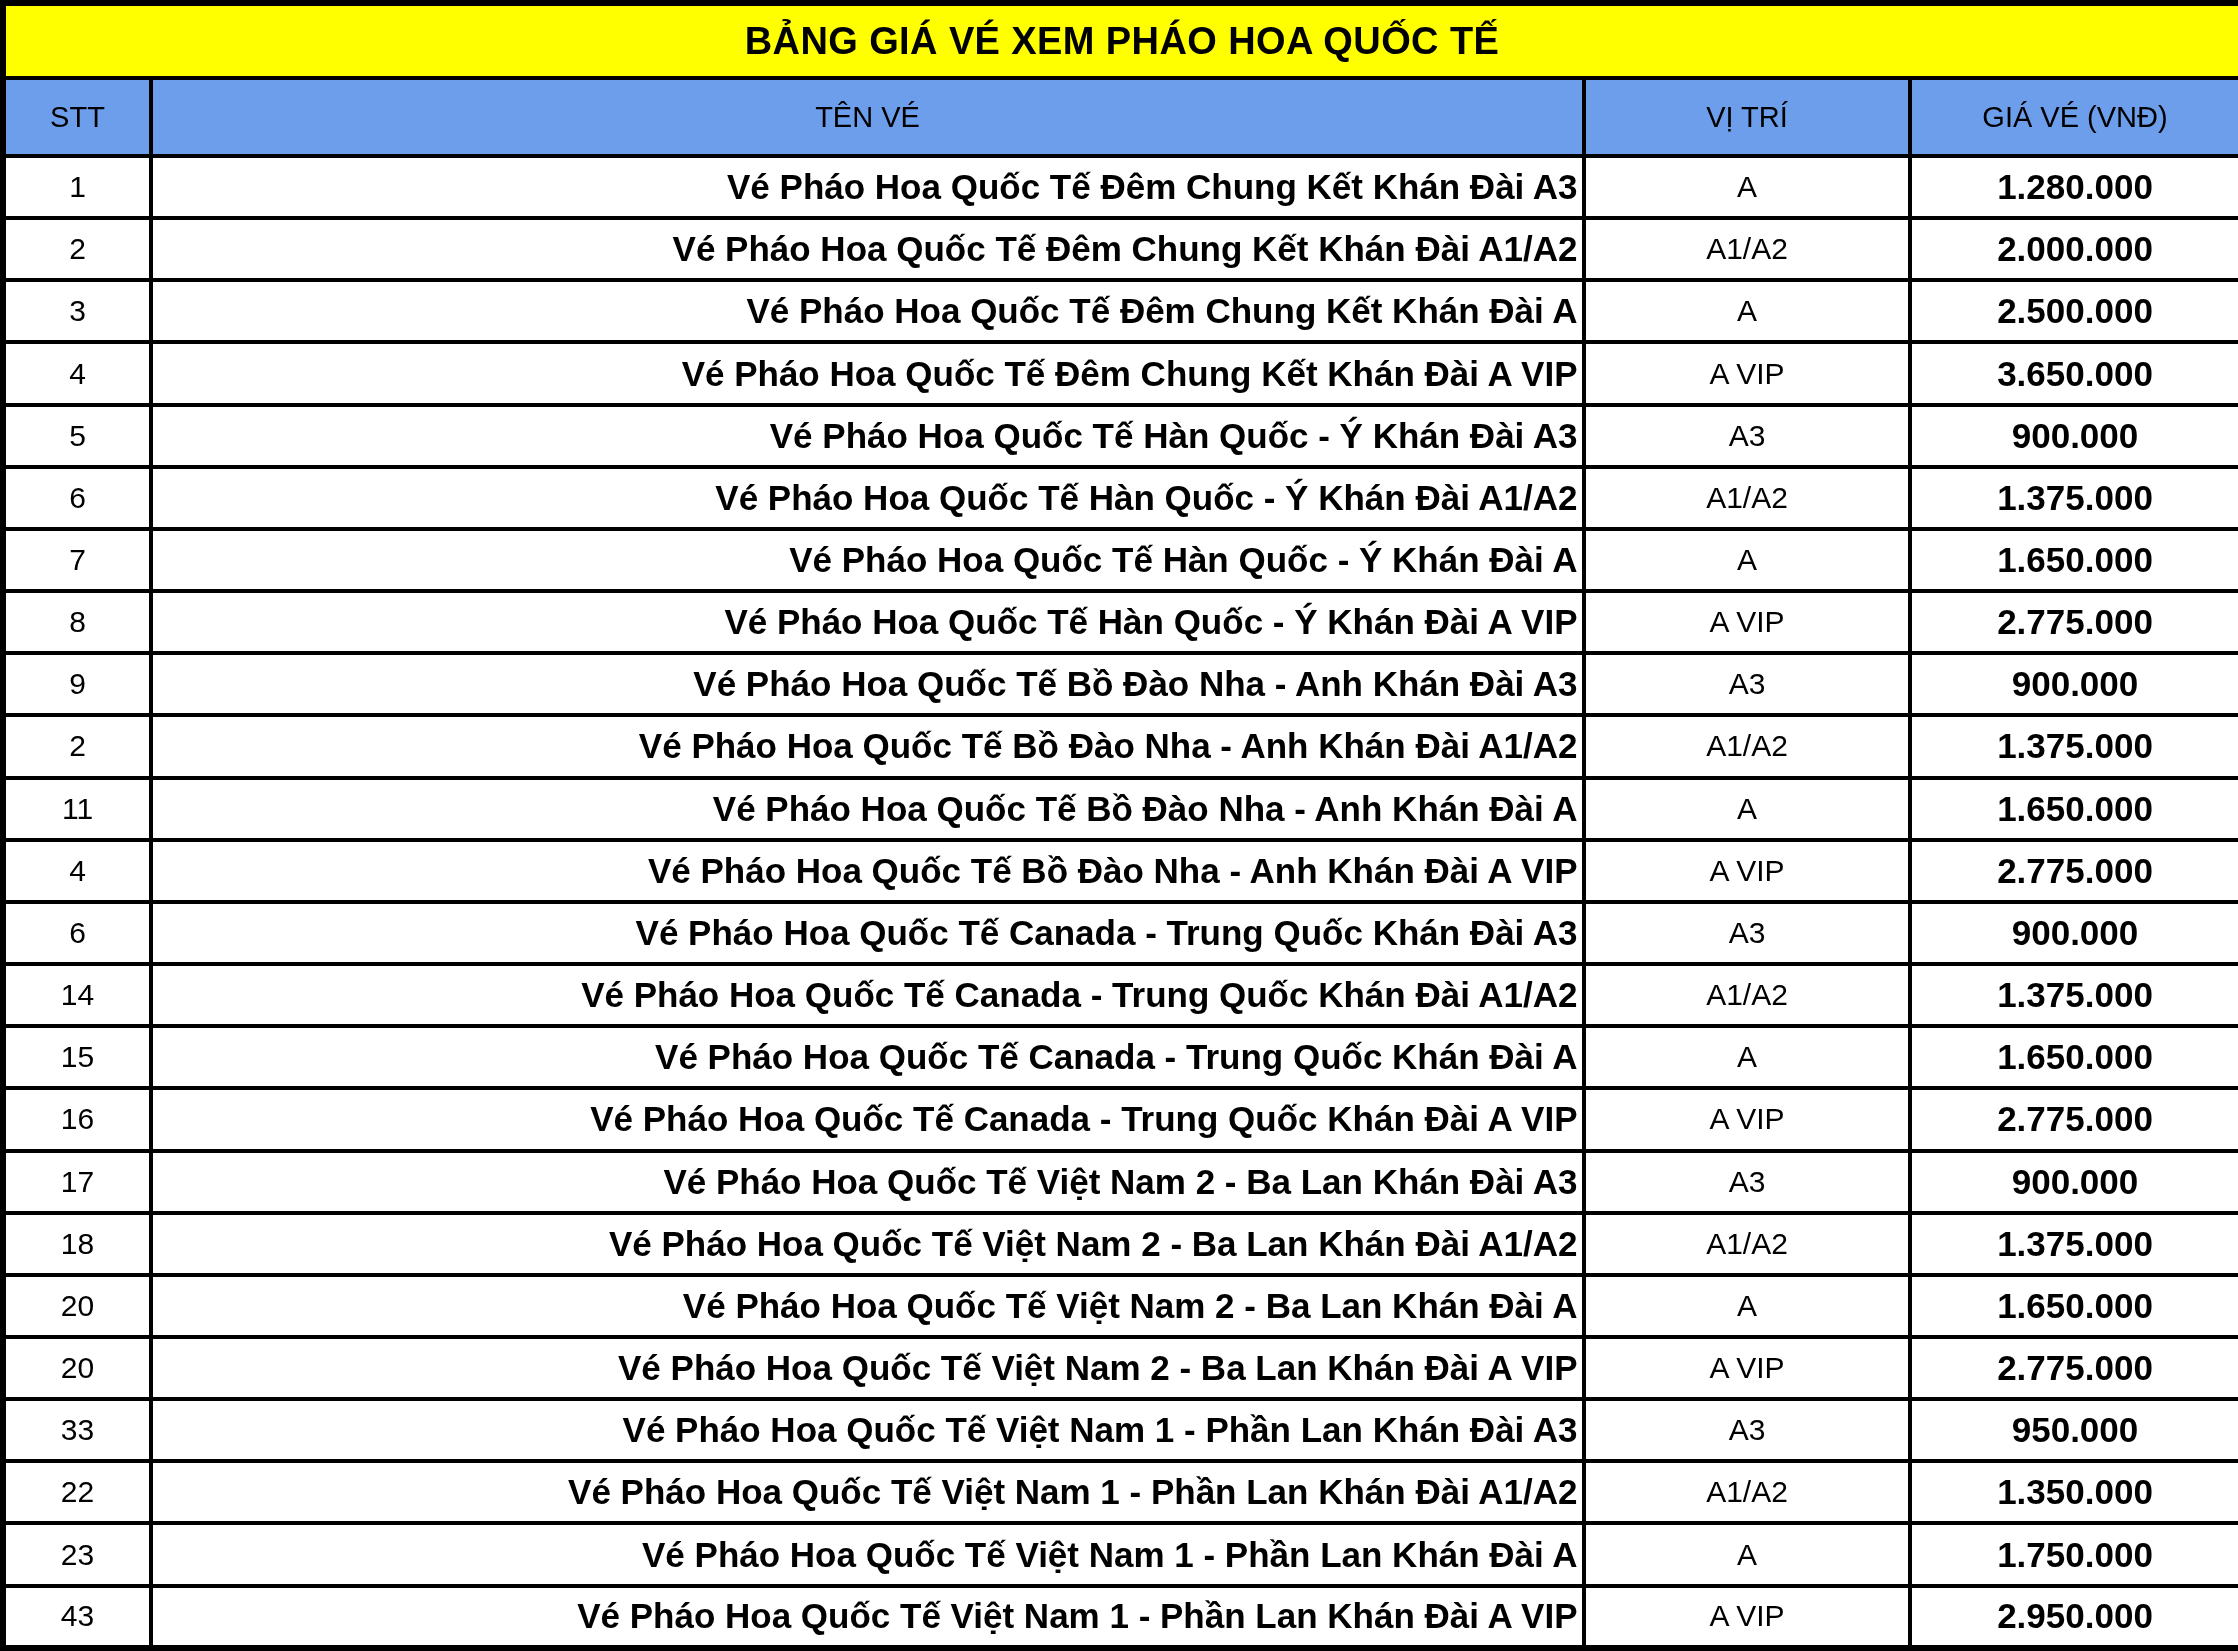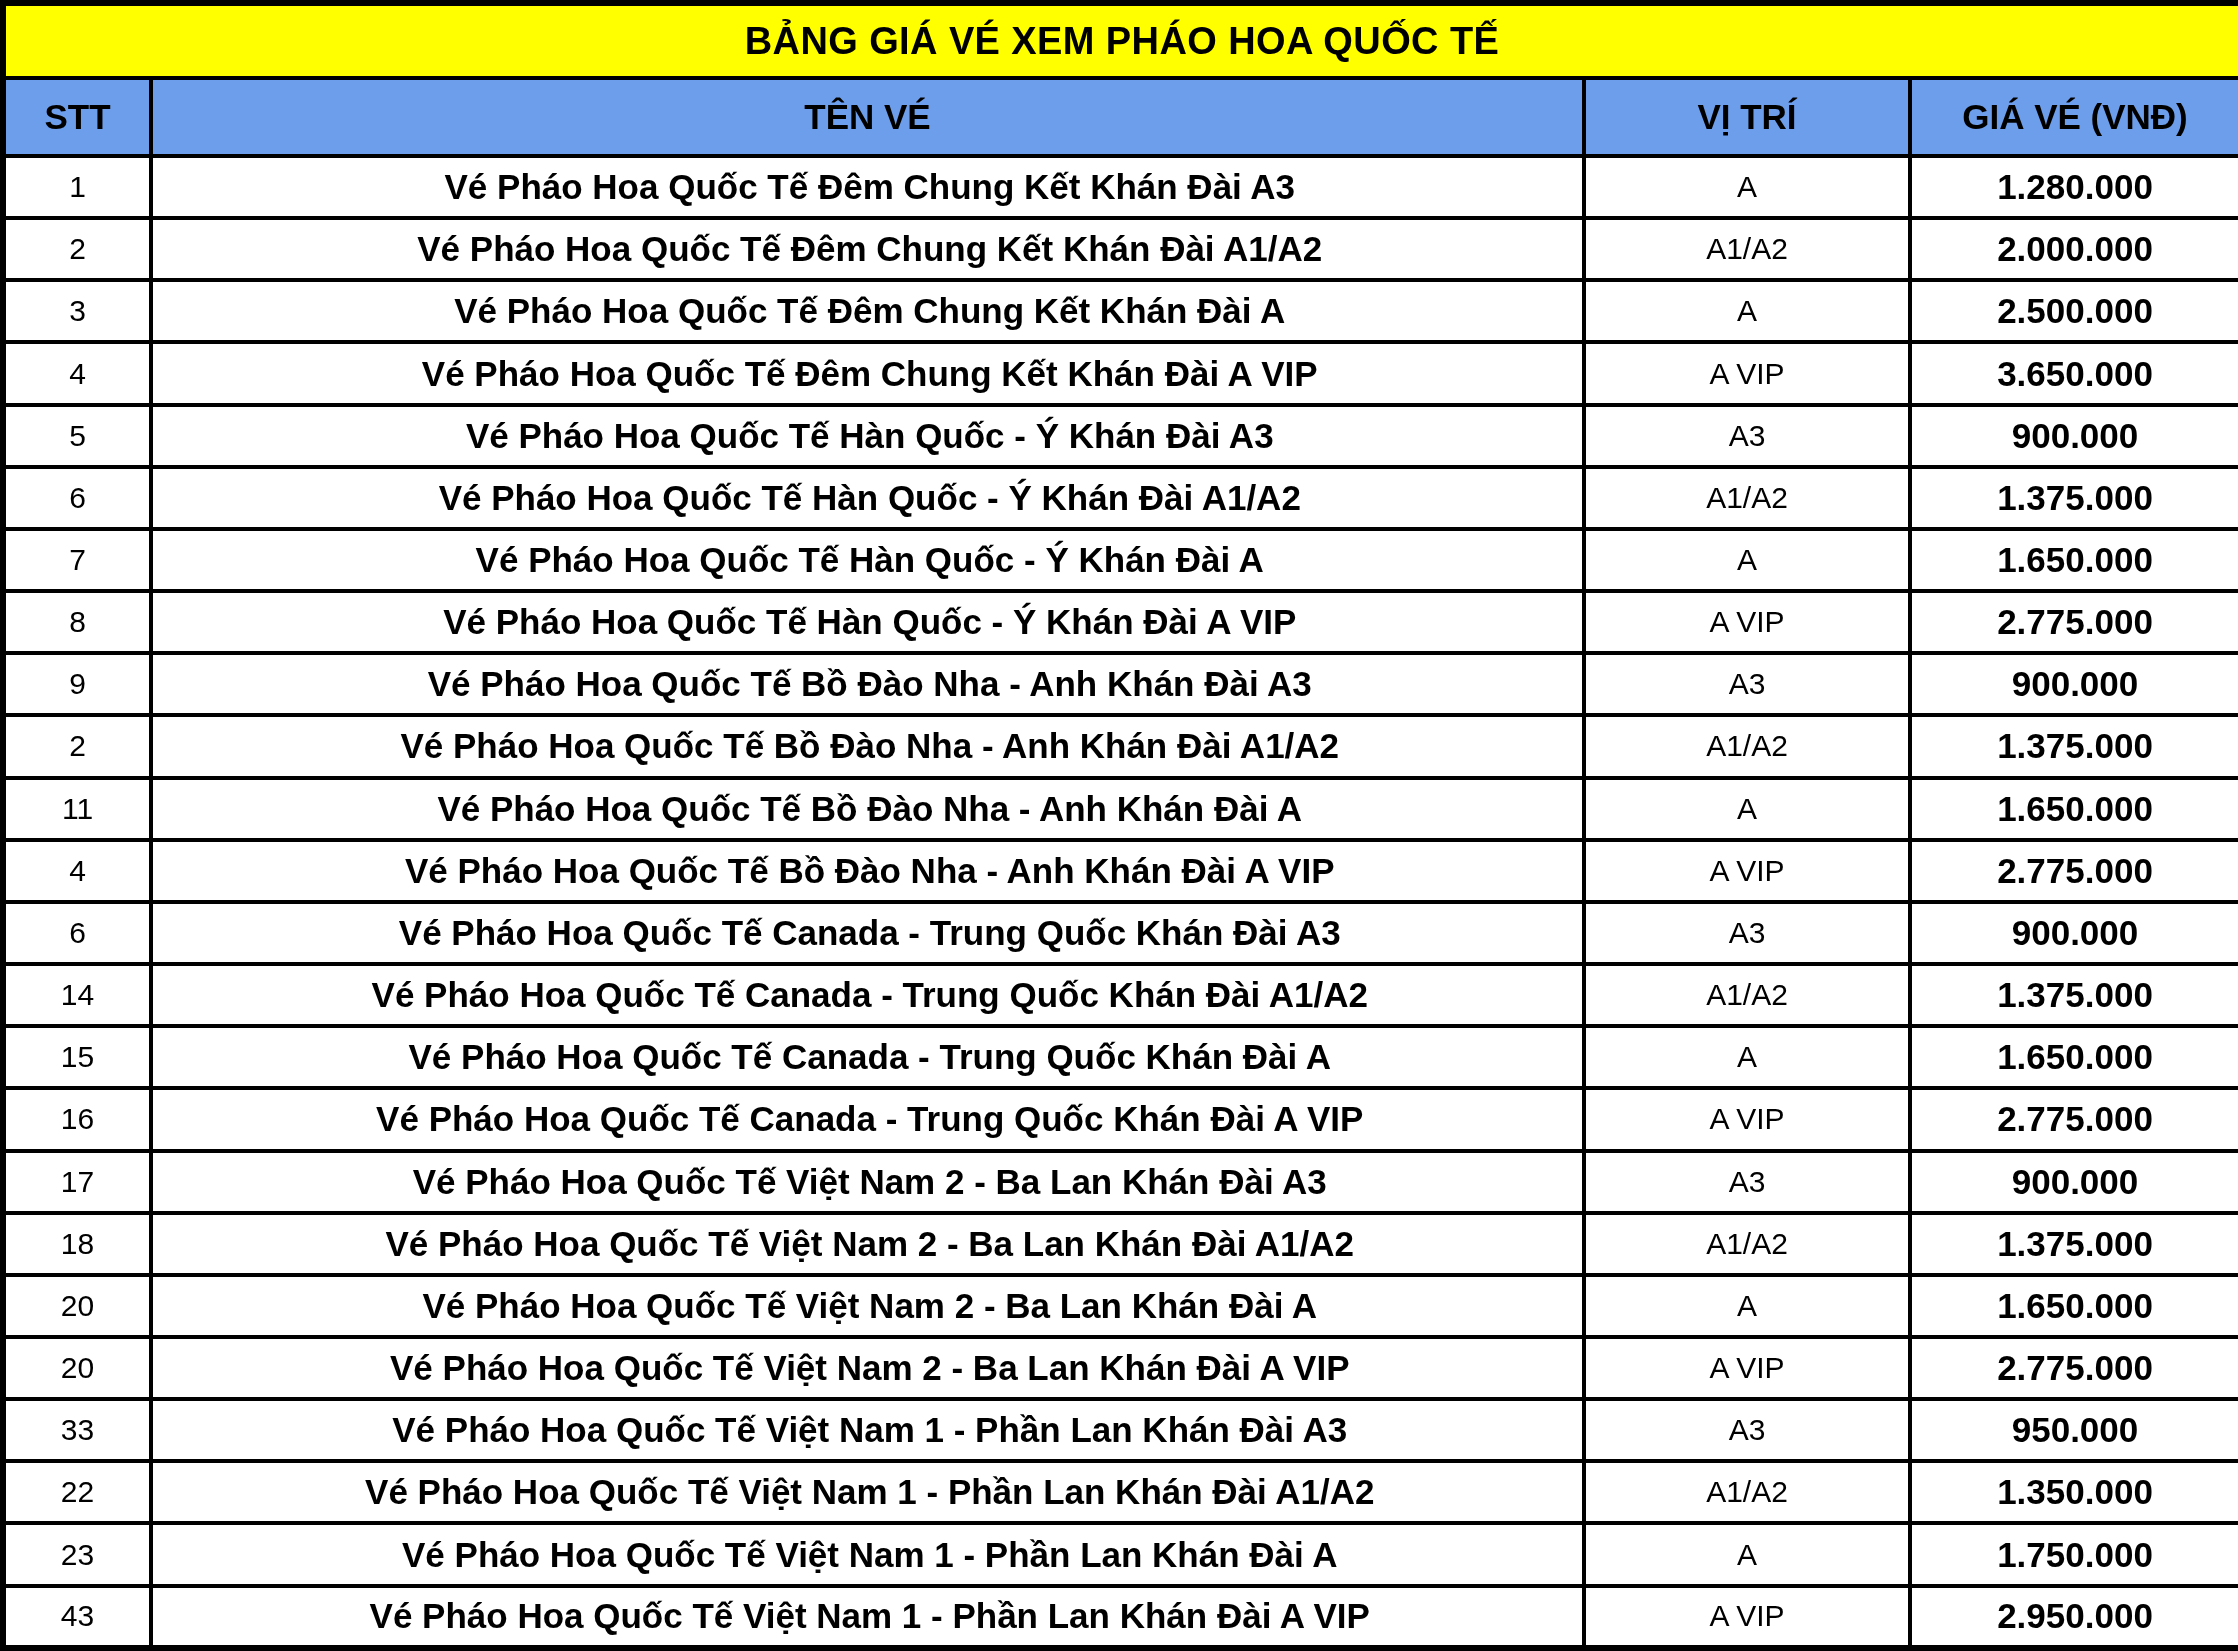--- a/index.html
+++ b/index.html
@@ -39,31 +39,31 @@
     background: #FFFF00;
     text-align: center;
     font-weight: bold;
     font-size: 38px;
     letter-spacing: 0.4px;
   }
   tr.header-row th {
     height: 78px;
     background: #6D9EEB;
     text-align: center;
-    font-weight: bold;
-    font-size: 35px;
+    font-weight: normal;
+    font-size: 29px;
   }
   tr.data-row { height: 62px; background: #ffffff; }
   td.cell-stt {
     text-align: center;
     font-size: 30px;
     font-weight: normal;
   }
   td.cell-name {
-    text-align: center;
+    text-align: right;
     font-weight: bold;
     font-size: 35px;
     padding-left: 9px;
     padding-right: 4.5px;
   }
   td.cell-pos {
     text-align: center;
     font-size: 30px;
     font-weight: normal;
   }

